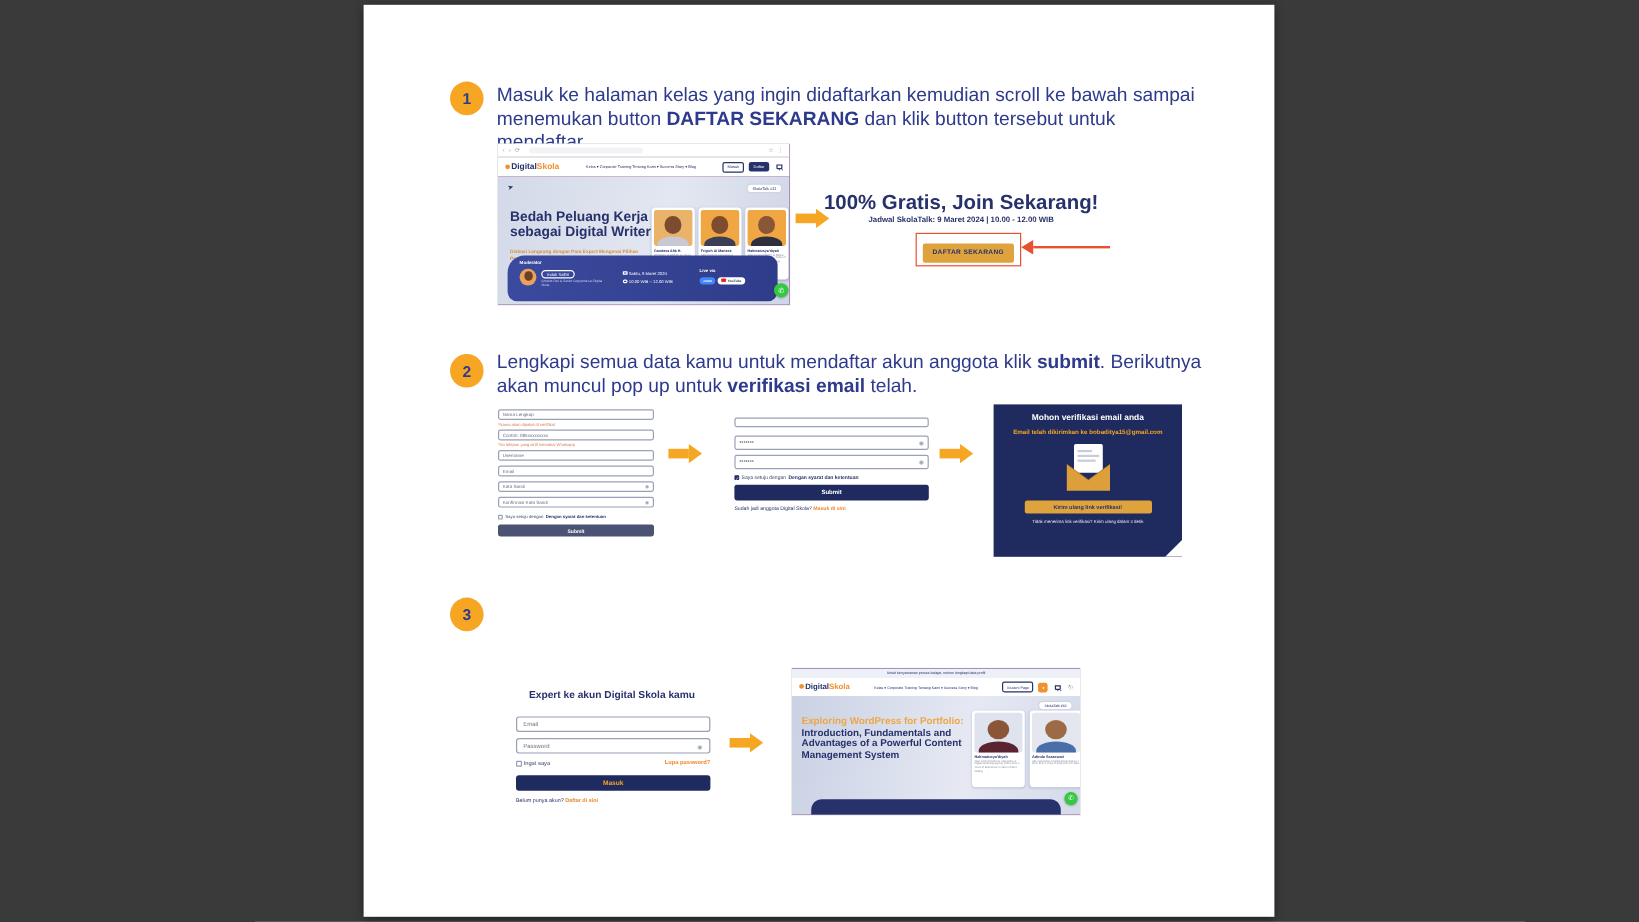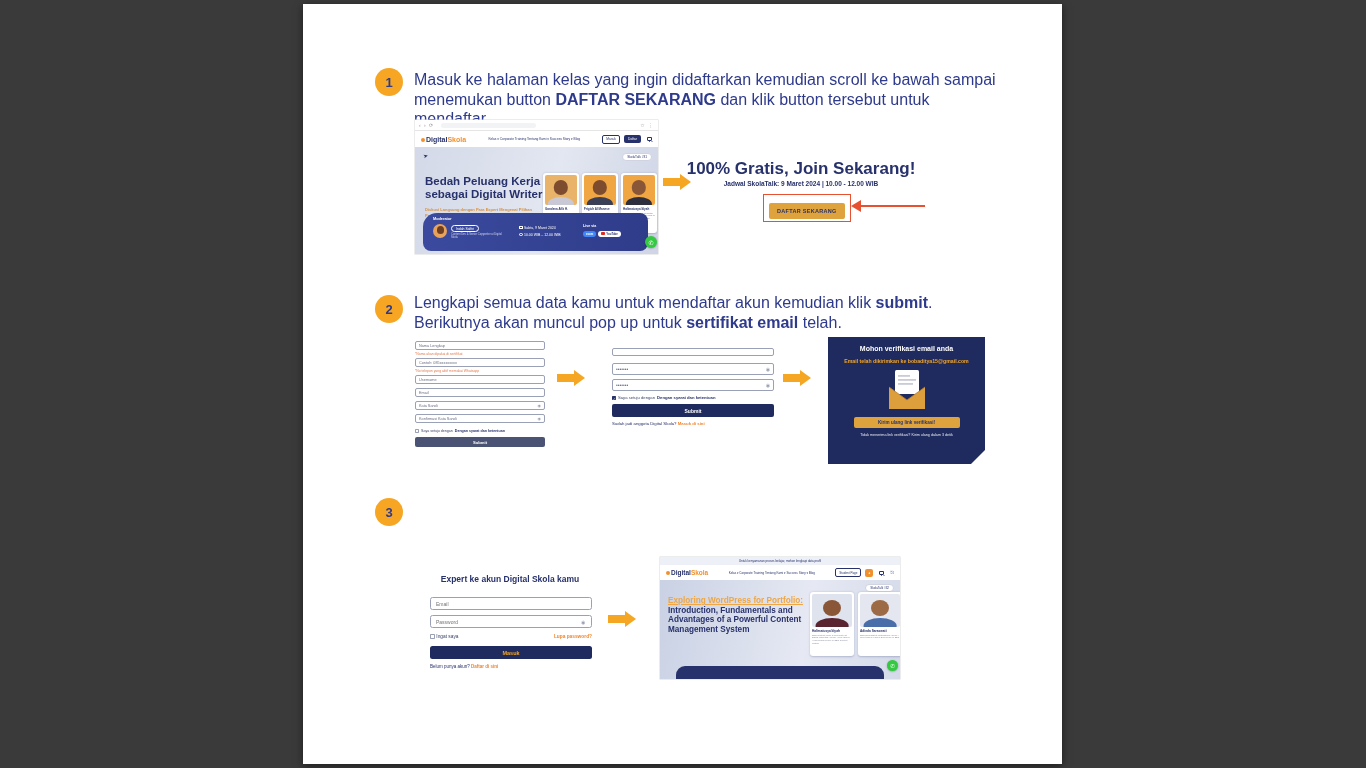--- a/index.html
+++ b/index.html
@@ -94,21 +94,21 @@
   
   .login-title { position:absolute; font-size:8.5px; font-weight:bold; color:#27316b; text-align:center; width:200px; }
   .login-input { position:absolute; width:162px; height:13px; border:0.8px solid #9aa0b5; border-radius:2.5px; background:#fff; font-size:5px; color:#6a6f85; padding:0 5px; font-family:"Liberation Sans",sans-serif; }
   .login-row { position:absolute; width:162px; display:flex; justify-content:space-between; font-size:4.8px; color:#3c4569; }
   .login-btn { position:absolute; width:162px; height:13px; background:#1f2a5e; border-radius:2.5px; color:#f5a623; font-weight:bold; font-size:5.5px; display:flex; align-items:center; justify-content:center; }
   .login-footer { position:absolute; font-size:4.5px; color:#27316b; }
   .olink { color:#f0862f; font-weight:bold; }
 
   .banner3 { height:8px; background:#eef0f7; display:flex; align-items:center; justify-content:center; font-size:3px; color:#27316b; }
   .hero3-title { position:absolute; left:8px; top:16px; width:152px; font-size:8.2px; line-height:9.6px; font-weight:bold; color:#27316b; }
-  .hero3-title .orange { color:#f0a643;text-decoration:underline; }
+  .hero3-title .orange { color:#f0a643; }
   .bottom-bar3 { position:absolute; left:16px; right:16px; bottom:0; height:13px; border-radius:9px 9px 0 0; background:#27316b; }
 </style>
 </head>
 <body>
 
 <div class="page">
 
   <div class="step-circle" style="left:72px; top:64px;">
       <span>1</span>
     </div>
@@ -192,21 +192,21 @@
     <span class="daftar-btn">DAFTAR SEKARANG</span>
   </div>
   <div class="red-arrow" style="left:548px; top:196px;">
       <div class="head"></div>
       <div class="line"></div>
     </div>
 
   <div class="step-circle" style="left:72px; top:291px;">
       <span>2</span>
     </div>
-  <div class="step-text" style="left:111px; top:289px;"><span>Lengkapi semua data kamu untuk mendaftar akun kemudian klik </span><b>submit</b><span>. Berikutnya akan muncul pop up untuk </span><b>sertifikat email</b><span> telah.</span></div>
+  <div class="step-text" style="left:111px; top:289px;"><span>Lengkapi semua data kamu untuk mendaftar akun anggota klik </span><b>submit</b><span>. Berikutnya akan muncul pop up untuk </span><b>verifikasi email</b><span> telah.</span></div>
 
   <div class="abs" style="left:112px; top:337px; width:130px; height:120px;">
     <div class="mini-input" style="left:0; top:0; width:130px; height:9px; font-size:3.8px;">
         <span>Nama Lengkap</span>
       </div>
     <div class="mini-note" style="left:0; top:11px;">*Nama akan dipakai di sertifikat</div>
     <div class="mini-input" style="left:0; top:17px; width:130px; height:9px; font-size:3.8px;">
         <span>Contoh: 085xxxxxxxxx</span>
       </div>
     <div class="mini-note" style="left:0; top:28px;">*No telepon yang aktif memakai Whatsapp</div>

